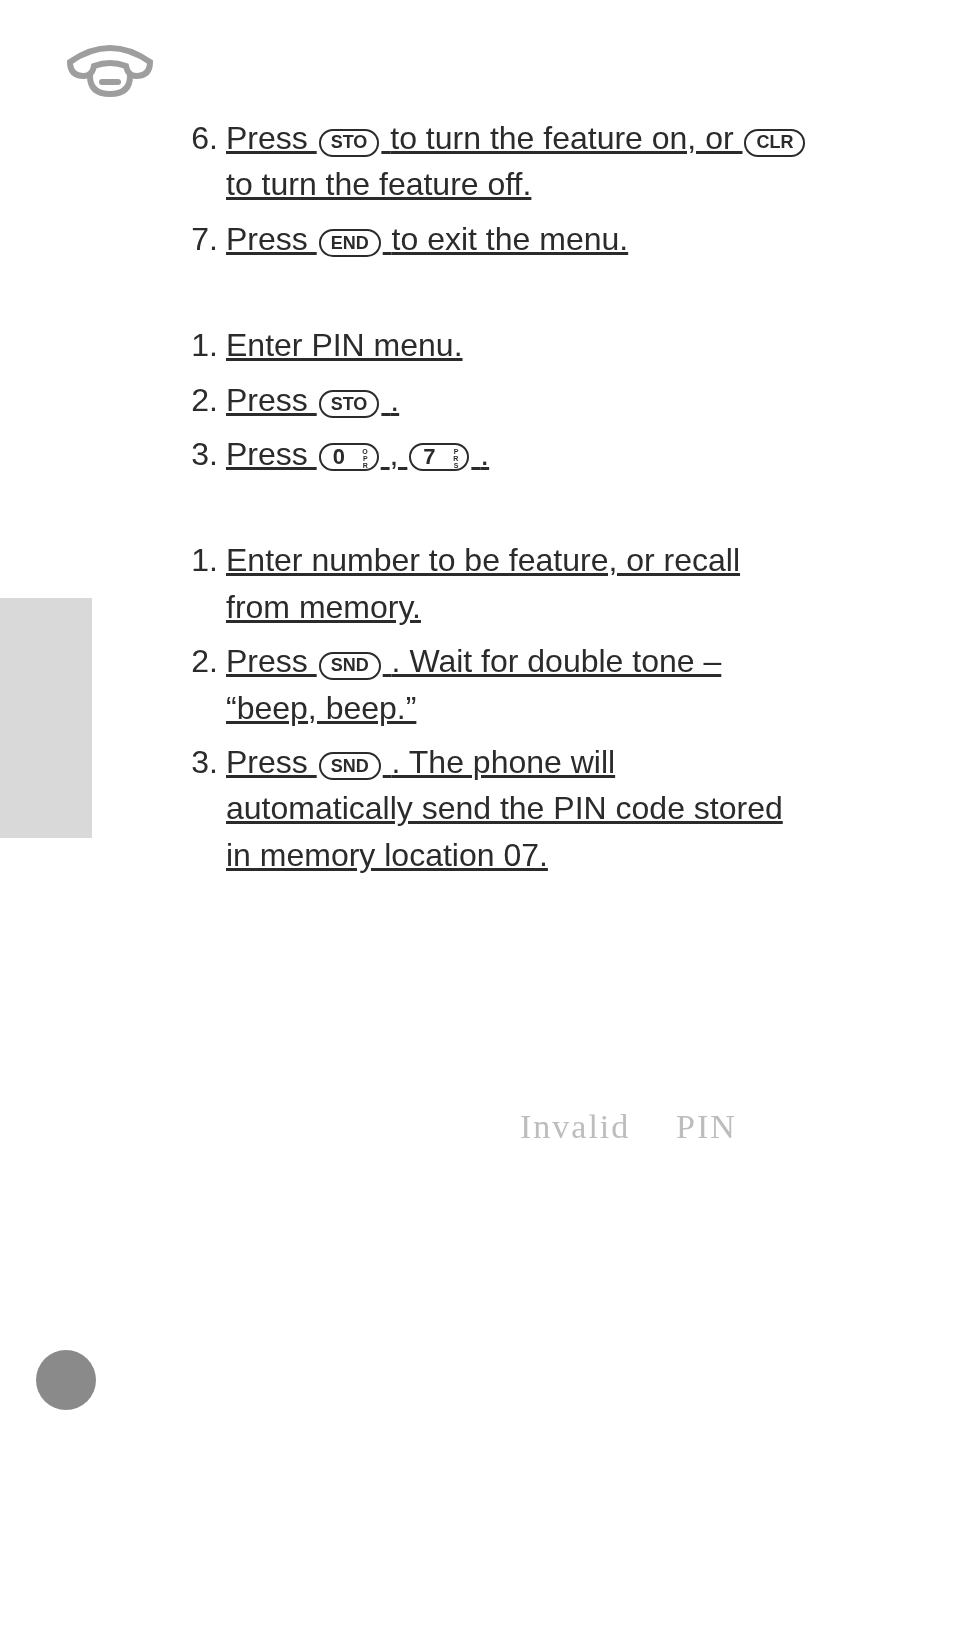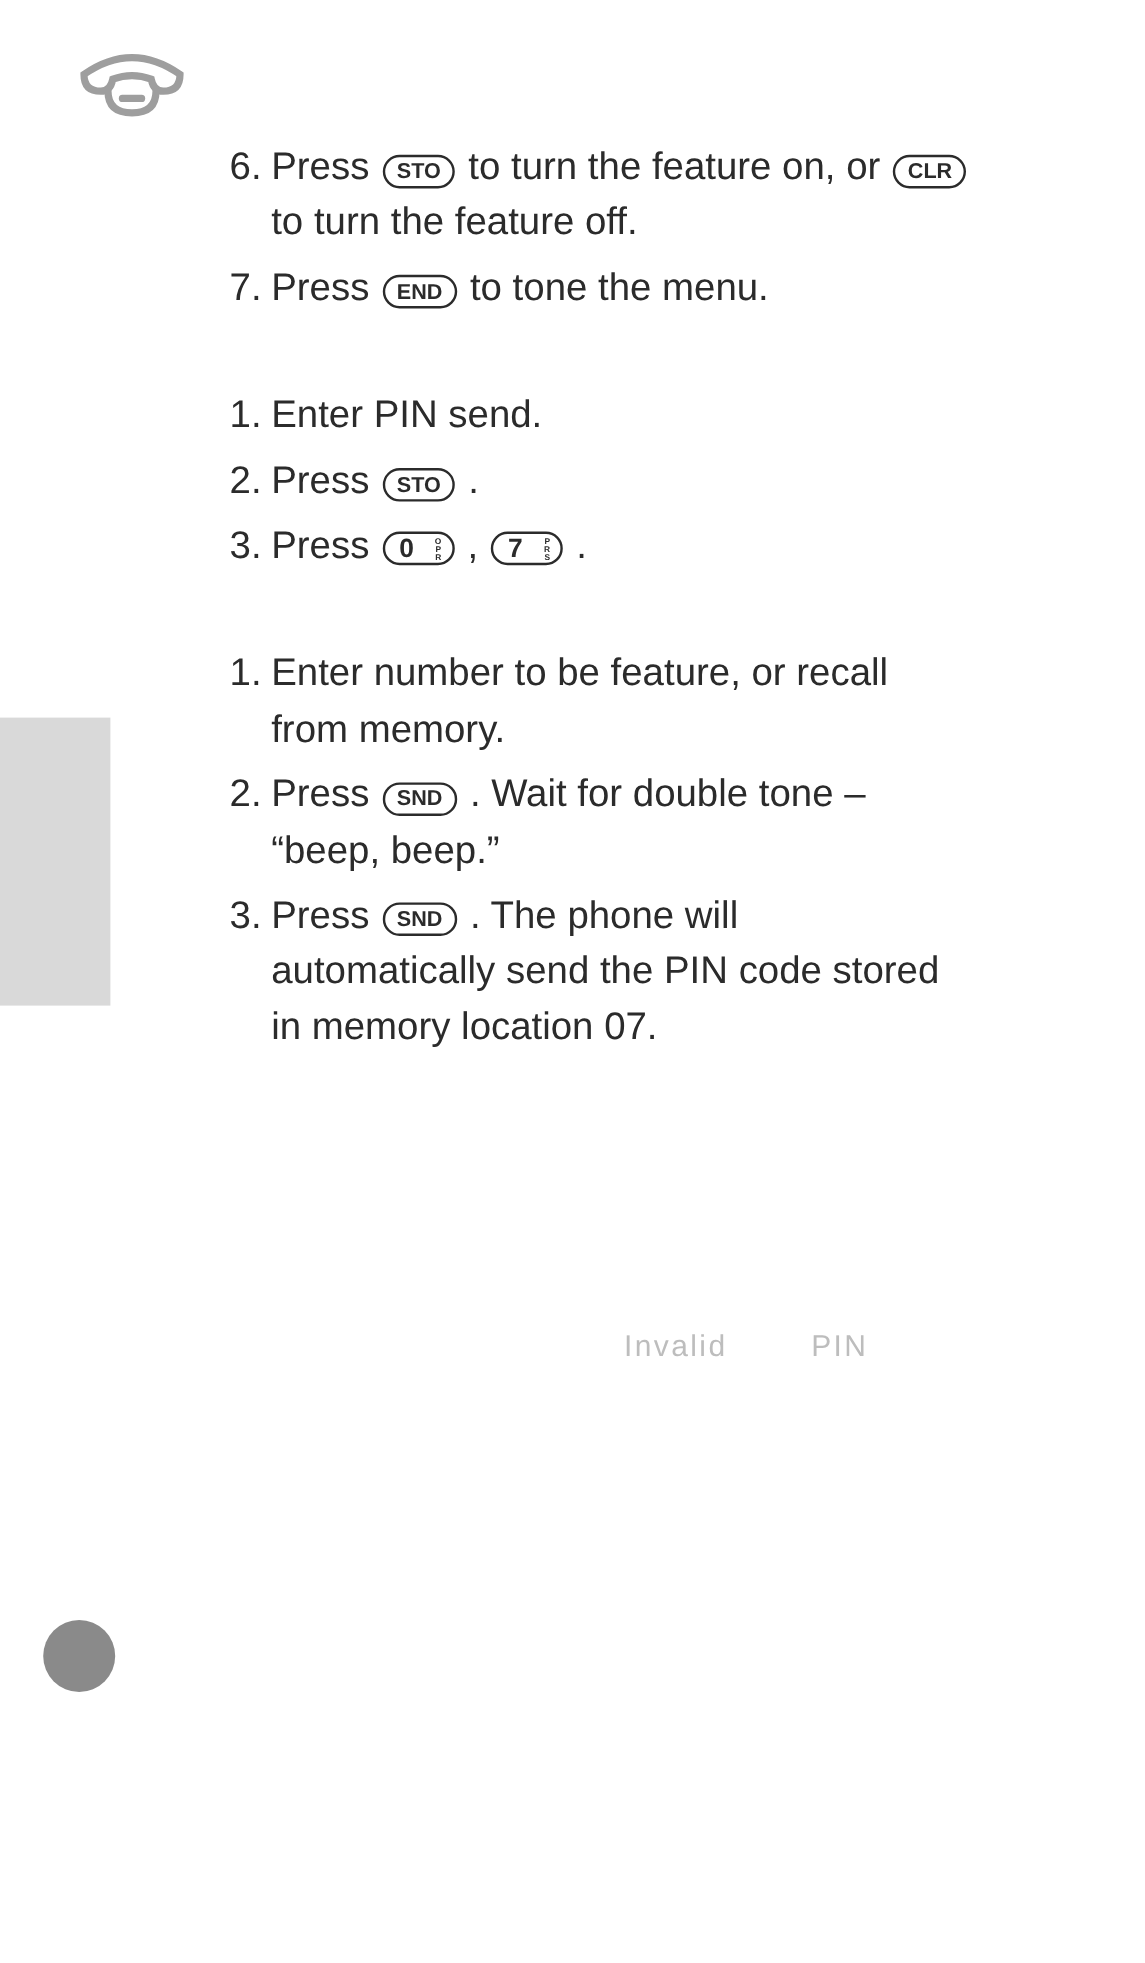--- a/index.html
+++ b/index.html
@@ -45,20 +45,21 @@
   }
   .item:last-child { margin-bottom: 0; }
   .num {
     width: 48px;
     flex: 0 0 48px;
     text-align: right;
     padding-right: 8px;
   }
   .txt {
     flex: 1 1 auto;
+    text-decoration: underline;
   }
   .keycap {
     display: inline-flex;
     align-items: center;
     justify-content: center;
     min-width: 56px;
     height: 28px;
     border: 2.5px solid #2b2b2b;
     border-radius: 16px;
     padding: 1px 10px 2px 10px;
@@ -94,23 +95,23 @@
   .side-tab {
     position: absolute;
     left: 0;
     top: 598px;
     width: 92px;
     height: 240px;
     background: #d9d9d9;
   }
   .invalid-pin {
     position: absolute;
-    font-family: Liberation Sans, sans-serif;
+    font-family: Liberation Serif, serif;
     color: #bdbdbd;
-    font-size: 25px;
+    font-size: 34px;
     letter-spacing: 2px;
   }
   .page-dot {
     position: absolute;
     left: 36px;
     top: 1350px;
     width: 60px;
     height: 60px;
     border-radius: 50%;
     background: #8a8a8a;
@@ -144,29 +145,29 @@
           <span> to turn the feature on, or </span>
           <span class="keycap">CLR</span>
           <span> to turn the feature off.</span>
         </span>
       </div>
       <div class="item">
         <span class="num">7.</span>
         <span class="txt">
           <span>Press </span>
           <span class="keycap">END</span>
-          <span> to tone the menu.</span>
+          <span> to exit the menu.</span>
         </span>
       </div>
     </div>
 
     <div class="block">
       <div class="item">
         <span class="num">1.</span>
-        <span class="txt">Enter PIN send.</span>
+        <span class="txt">Enter PIN menu.</span>
       </div>
       <div class="item">
         <span class="num">2.</span>
         <span class="txt">
           <span>Press </span>
           <span class="keycap">STO</span>
           <span>.</span>
         </span>
       </div>
       <div class="item">

